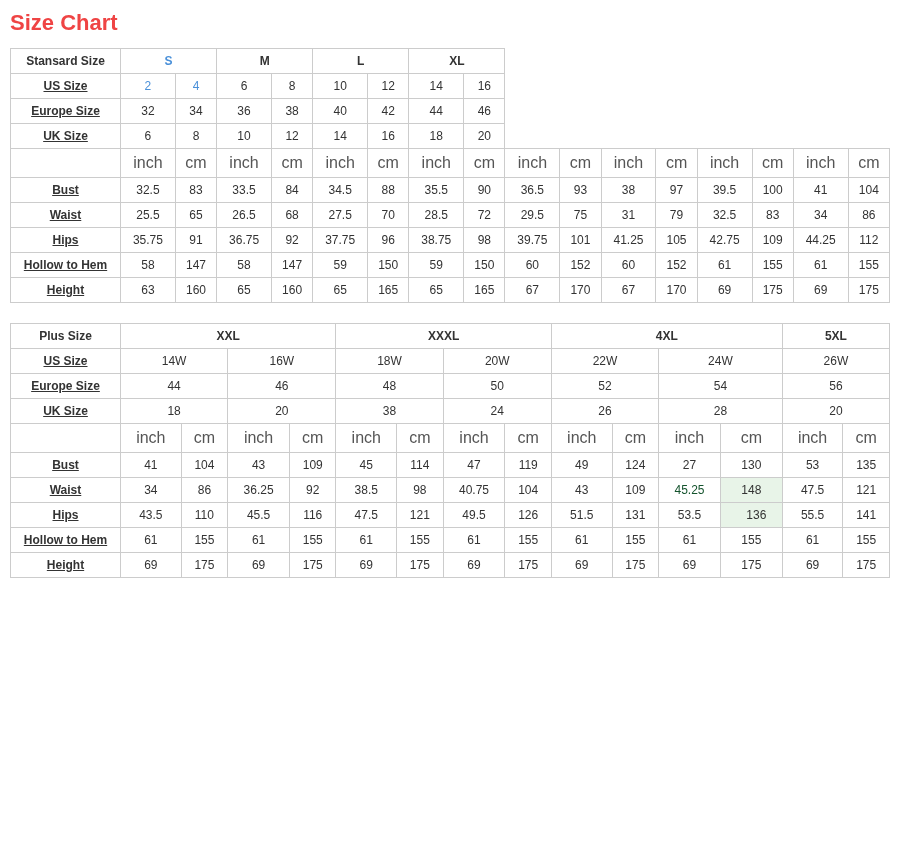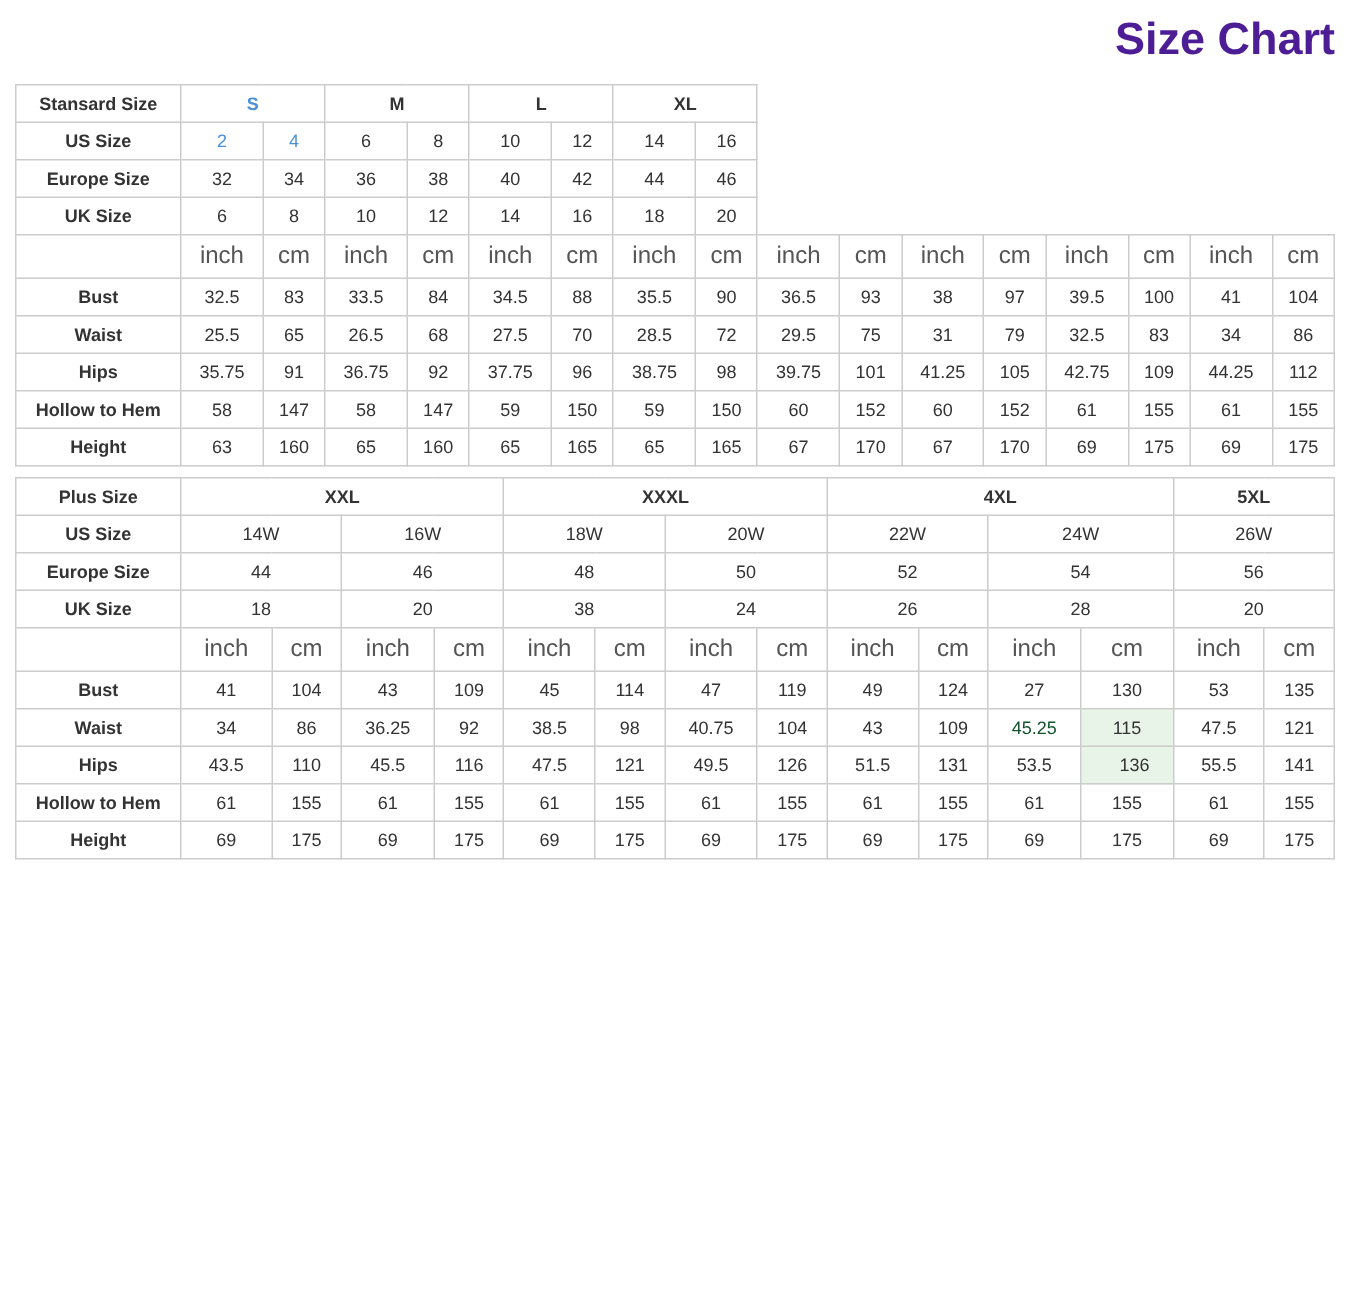--- a/index.html
+++ b/index.html
@@ -3,46 +3,47 @@
   <meta charset="utf-8">
   <style>
     * { box-sizing: border-box; margin: 0; padding: 0; }
     body {
       font-family: Arial, sans-serif;
       background: #fff;
       padding: 10px;
       width: 900px;
     }
     .page-title {
-      text-align: right;
-      font-size: 30px;
+      text-align: left;
+      font-size: 22px;
       font-weight: bold;
-      color: #4c1d95;
+      color: #ef4444;
       margin-bottom: 12px;
     }
     .size-chart-container {
-      margin-bottom: 7px;
+      margin-bottom: 20px;
     }
     table {
       width: 100%;
       border-collapse: collapse;
       font-size: 12px;
     }
     th, td {
       border: 1px solid #ccc;
       text-align: center;
       padding: 5px 2px;
       color: #333;
     }
     .unit-row td {
       color: #555;
       font-size: 16px;
     }
     .col-label {
       font-weight: bold;
+      text-decoration: underline;
     }
   </style>
 </head>
 <body>
 
 <div class="page-title">Size Chart</div>
 
 <div class="size-chart-container">
   <table>
     <thead>
@@ -304,21 +305,21 @@
         <td>86</td>
         <td>36.25</td>
         <td>92</td>
         <td>38.5</td>
         <td>98</td>
         <td>40.75</td>
         <td>104</td>
         <td>43</td>
         <td>109</td>
         <td style="color:#14532d;">45.25</td>
-        <td style="background:#e8f4e8;">115</td>
+        <td style="background:#e8f4e8;">148</td>
         <td>47.5</td>
         <td>121</td>
       </tr>
 
       <tr>
         <td class="col-label">Hips</td>
         <td>43.5</td>
         <td>110</td>
         <td>45.5</td>
         <td>116</td>

